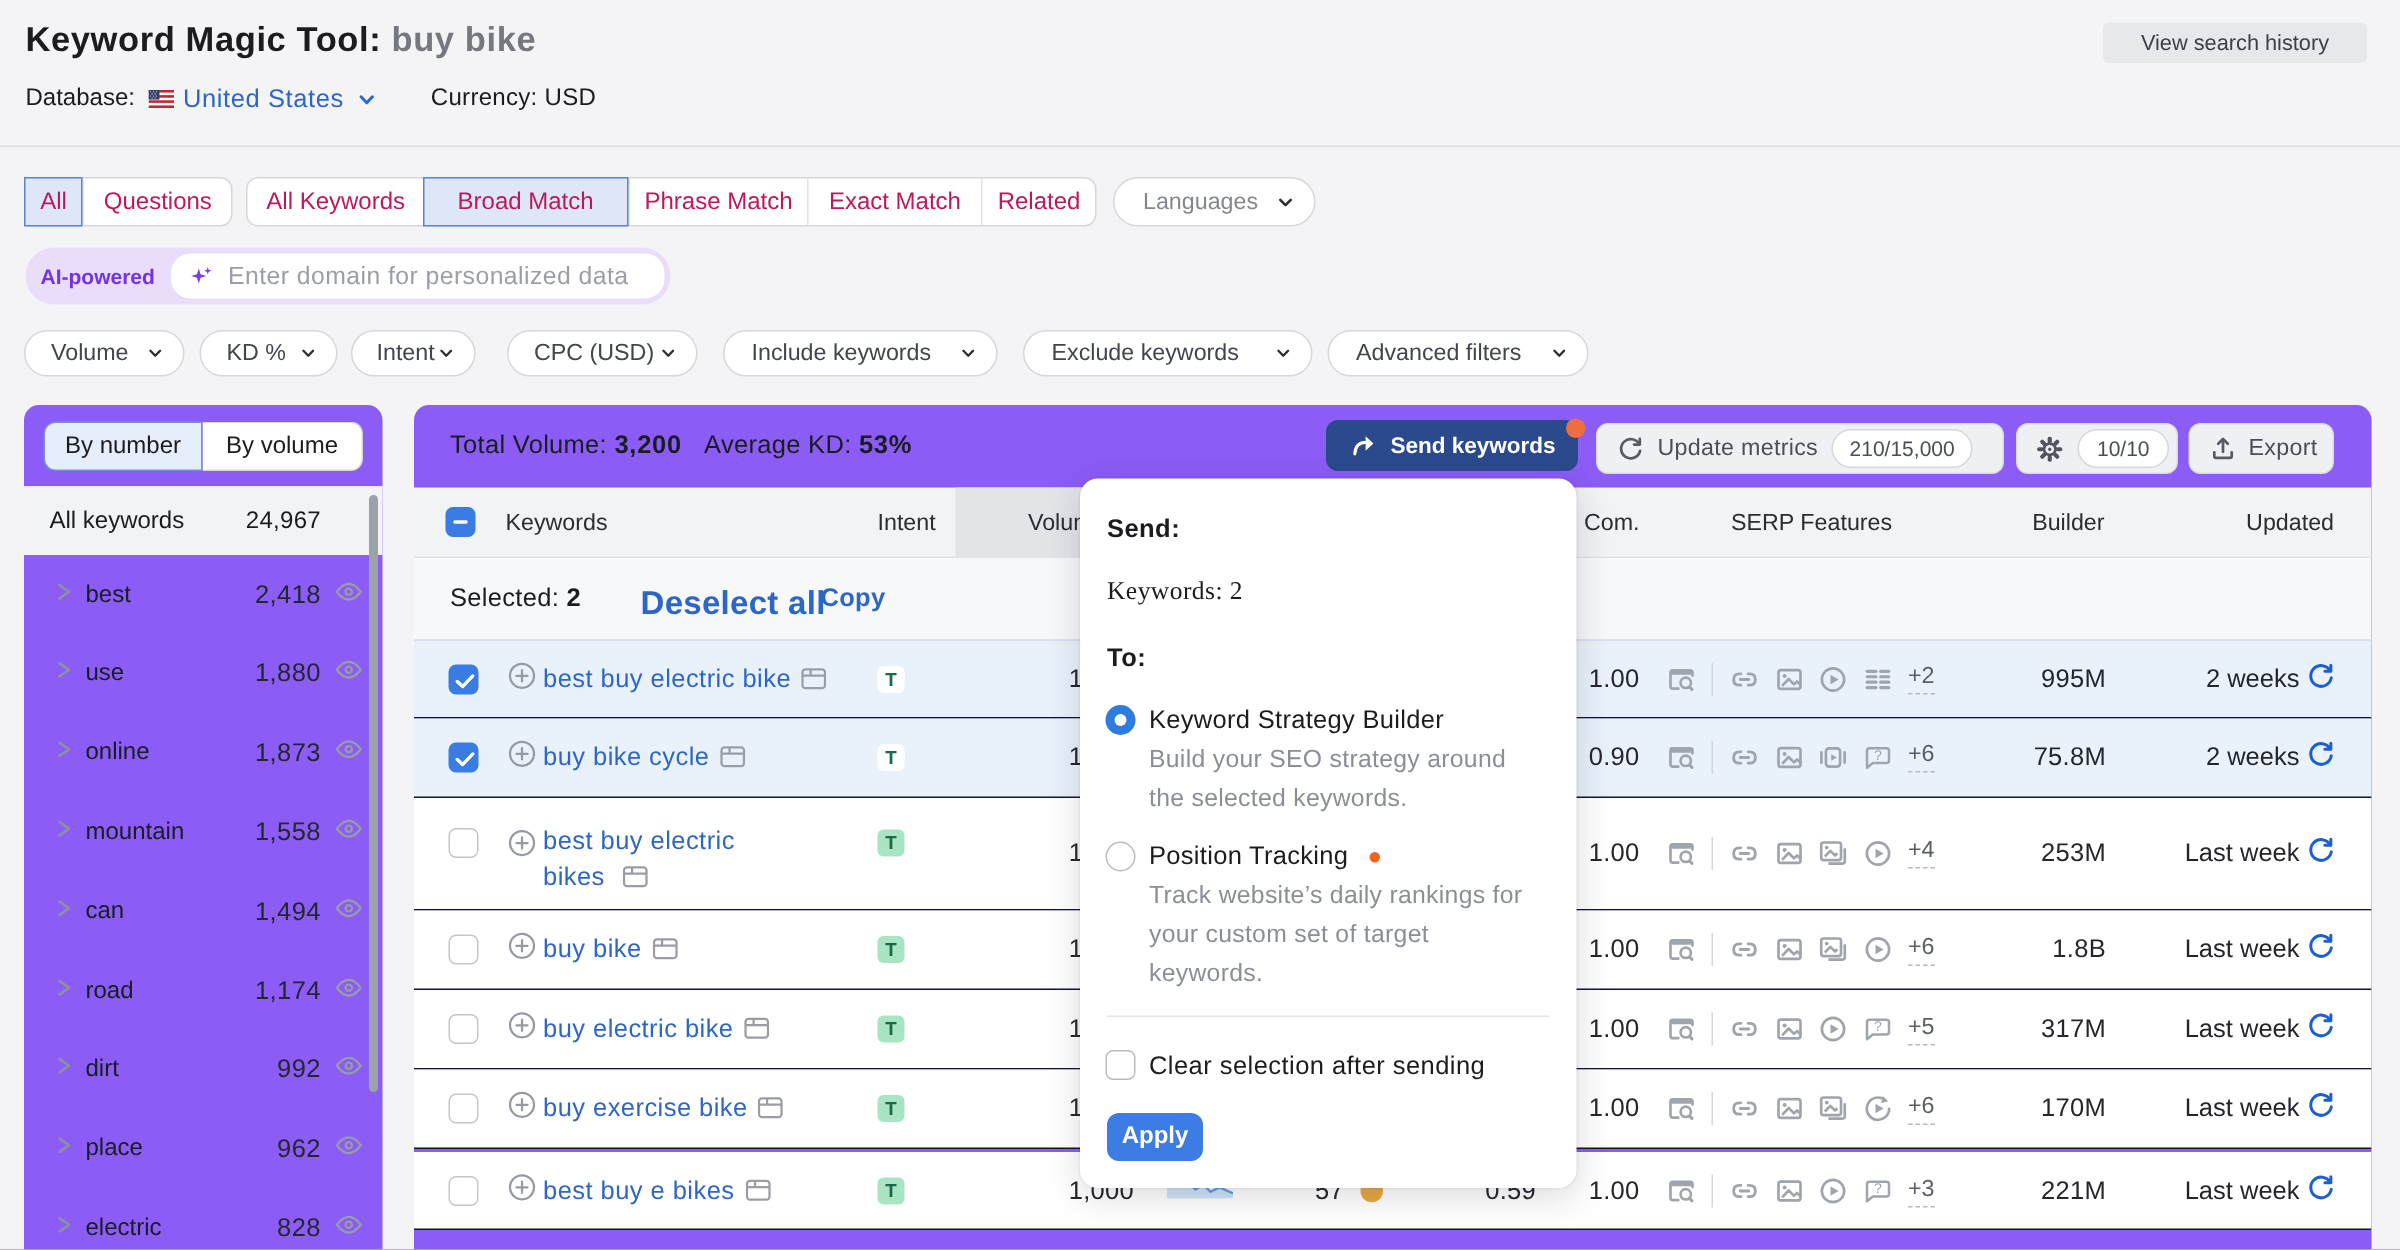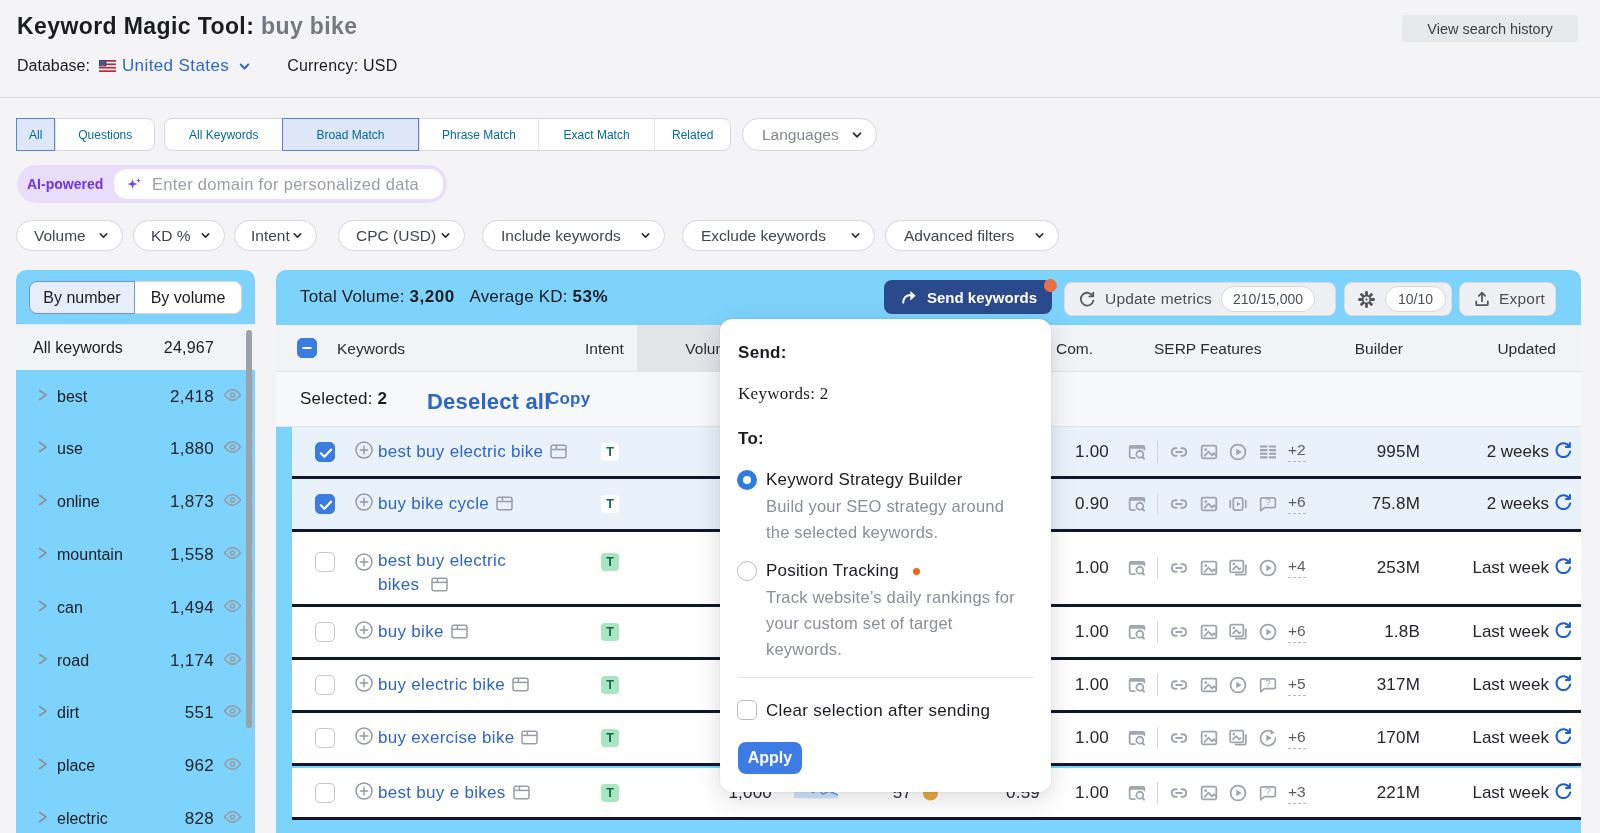--- a/index.html
+++ b/index.html
@@ -1,36 +1,36 @@
 <!DOCTYPE html>
 <html><head>
 <meta charset="utf-8">
 <style>
 * { margin:0; padding:0; box-sizing:border-box; }
 html,body { width:1600px; height:833px; }
 body { background:#f4f4f6; font-family:"Liberation Sans",sans-serif; position:relative; overflow:hidden; color:#1b1c20; }
 .abs { position:absolute; }
-.card { background:#7dd3fc; position:absolute; }
+.card { background:#8b5cf6; position:absolute; }
 .flexc { display:flex; align-items:center; }
 
 .tabgrp { position:absolute; top:118px; height:33px; display:flex; background:#fff; border:1px solid #d5d7db; border-radius:8px; }
-.tab { height:100%; display:flex; align-items:center; justify-content:center; font-size:12px; color:#0369a1; border-left:1px solid #e2e3e7; }
+.tab { height:100%; display:flex; align-items:center; justify-content:center; font-size:16px; color:#be185d; border-left:1px solid #e2e3e7; }
 .tab:first-child { border-left:none; }
 .tab.sel { background:#dde7f8; border:1px solid #5b82d7; border-radius:0; margin:-1px 0 -1px -1px; height:33px; z-index:2; }
 .pill { position:absolute; background:#fff; border:1px solid #d5d7db; border-radius:17px; display:flex; align-items:center; font-size:15.5px; color:#41454e; }
 .pill svg { position:absolute; right:13px; }
 
 .srow { position:absolute; left:0; width:239px; height:53px; }
 .srow .nm { position:absolute; left:41px; top:50%; transform:translateY(-50%); font-size:16px; color:#1b1c20; }
 .srow .num { position:absolute; right:41px; top:50%; transform:translateY(-50%); font-size:17px; letter-spacing:0.3px; color:#24262b; }
 .srow .eye { position:absolute; left:207px; top:50%; transform:translateY(-50%); }
 .srow .ch { position:absolute; left:20px; top:50%; transform:translateY(-50%); }
 
 .hdr { font-size:15.5px; color:#2b2d33; }
-.trow { position:absolute; left:16px; width:1305px; border-bottom:3px solid #0f172a; }
+.trow { position:absolute; left:0; width:1305px; border-bottom:1px solid #0f172a; }
 .cb { position:absolute; width:20px; height:20px; border:1px solid #c3c6cc; border-radius:5px; background:#fff; }
 .cb.on { background:#3b7ce2; border-color:#3b7ce2; }
 .kw { position:absolute; font-size:17px; letter-spacing:0.3px; color:#2e66c7; white-space:nowrap; }
 .badge { position:absolute; left:309px; width:18px; height:18px; border-radius:4px; background:#a9e4c3; color:#176947; font-size:12.5px; font-weight:bold; display:flex; align-items:center; justify-content:center; }
 .badge.w { background:#fff; }
 .num15 { position:absolute; font-size:17px; letter-spacing:0.2px; color:#24262b; white-space:nowrap; }
 .rt { transform:translateX(-100%); }
 .serpics { position:absolute; left:834px; display:flex; align-items:center; }
 .serpics svg { display:block; }
 .plusn { font-size:15.5px; color:#5a5e66; border-bottom:1px dashed #b6b9c0; padding-bottom:2px; margin-left:9px; }
@@ -200,21 +200,21 @@
       <span class="eye"><svg width="19" height="14" viewBox="0 0 19 14">
           <path d="M1.5 7 Q5.5 1.8 9.5 1.8 Q13.5 1.8 17.5 7 Q13.5 12.2 9.5 12.2 Q5.5 12.2 1.5 7 Z" stroke="#989ca4" stroke-width="1.5" fill="none"></path>
           <circle cx="9.5" cy="7" r="2.1" stroke="#989ca4" stroke-width="1.5" fill="none"></circle>
         </svg></span>
     </div>
   <div class="srow" style="top:416.8px;">
       <span class="ch"><svg width="13" height="14" viewBox="0 0 13 14">
           <path d="M3.7 2.6 L10 7 L3.7 11.4" stroke="#8d919a" stroke-width="1.8" fill="none" stroke-linecap="round" stroke-linejoin="round"></path>
         </svg></span>
       <span class="nm">dirt</span>
-      <span class="num">551</span>
+      <span class="num">992</span>
       <span class="eye"><svg width="19" height="14" viewBox="0 0 19 14">
           <path d="M1.5 7 Q5.5 1.8 9.5 1.8 Q13.5 1.8 17.5 7 Q13.5 12.2 9.5 12.2 Q5.5 12.2 1.5 7 Z" stroke="#989ca4" stroke-width="1.5" fill="none"></path>
           <circle cx="9.5" cy="7" r="2.1" stroke="#989ca4" stroke-width="1.5" fill="none"></circle>
         </svg></span>
     </div>
   <div class="srow" style="top:469.6px;">
       <span class="ch"><svg width="13" height="14" viewBox="0 0 13 14">
           <path d="M3.7 2.6 L10 7 L3.7 11.4" stroke="#8d919a" stroke-width="1.8" fill="none" stroke-linecap="round" stroke-linejoin="round"></path>
         </svg></span>
       <span class="nm">place</span>

